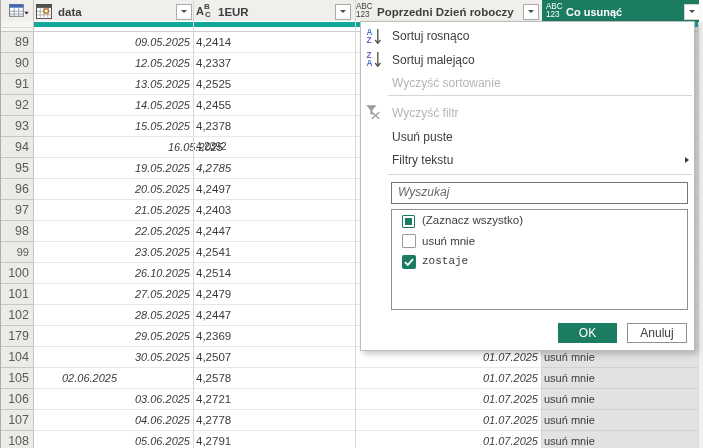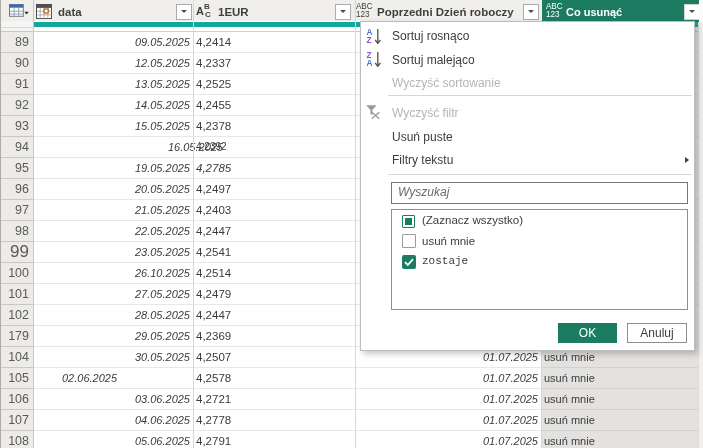--- a/index.html
+++ b/index.html
@@ -128,21 +128,21 @@
 <div class="cell" style="left:544px;top:200px;">usuń mnie</div>
 <div class="abs" style="left:0;top:221px;width:33px;height:20px;background:#edebe8;border-bottom:1px solid #c9c7c4;"></div>
 <div class="cell" style="left:0;top:221px;width:29px;text-align:right;color:#5a5a5a;font-size:12.5px;">98</div>
 <div class="abs" style="left:34px;top:221px;width:664px;height:20px;background:#fff;border-bottom:1px solid #e9e8e6;"></div>
 <div class="abs" style="left:542px;top:221px;width:156px;height:20px;background:#e3e2e0;border-bottom:1px solid #d2d1cf;"></div>
 <div class="cell it" style="left:34px;top:221px;width:156px;text-align:right;">22.05.2025</div>
 <div class="cell" style="left:196px;top:221px;font-size:11.5px;">4,2447</div>
 <div class="cell it" style="left:356px;top:221px;width:182px;text-align:right;">01.07.2025</div>
 <div class="cell" style="left:544px;top:221px;">usuń mnie</div>
 <div class="abs" style="left:0;top:242px;width:33px;height:20px;background:#edebe8;border-bottom:1px solid #c9c7c4;"></div>
-<div class="cell" style="left:0;top:242px;width:29px;text-align:right;color:#5a5a5a;font-size:17px;">99</div>
+<div class="cell" style="left:0;top:242px;width:29px;text-align:right;color:#5a5a5a;font-size:11px;">99</div>
 <div class="abs" style="left:34px;top:242px;width:664px;height:20px;background:#fff;border-bottom:1px solid #e9e8e6;"></div>
 <div class="abs" style="left:542px;top:242px;width:156px;height:20px;background:#e3e2e0;border-bottom:1px solid #d2d1cf;"></div>
 <div class="cell it" style="left:34px;top:242px;width:156px;text-align:right;">23.05.2025</div>
 <div class="cell" style="left:196px;top:242px;font-size:11.5px;">4,2541</div>
 <div class="cell it" style="left:356px;top:242px;width:182px;text-align:right;">01.07.2025</div>
 <div class="cell" style="left:544px;top:242px;">usuń mnie</div>
 <div class="abs" style="left:0;top:263px;width:33px;height:20px;background:#edebe8;border-bottom:1px solid #c9c7c4;"></div>
 <div class="cell" style="left:0;top:263px;width:29px;text-align:right;color:#5a5a5a;font-size:12.5px;">100</div>
 <div class="abs" style="left:34px;top:263px;width:664px;height:20px;background:#fff;border-bottom:1px solid #e9e8e6;"></div>
 <div class="abs" style="left:542px;top:263px;width:156px;height:20px;background:#e3e2e0;border-bottom:1px solid #d2d1cf;"></div>

